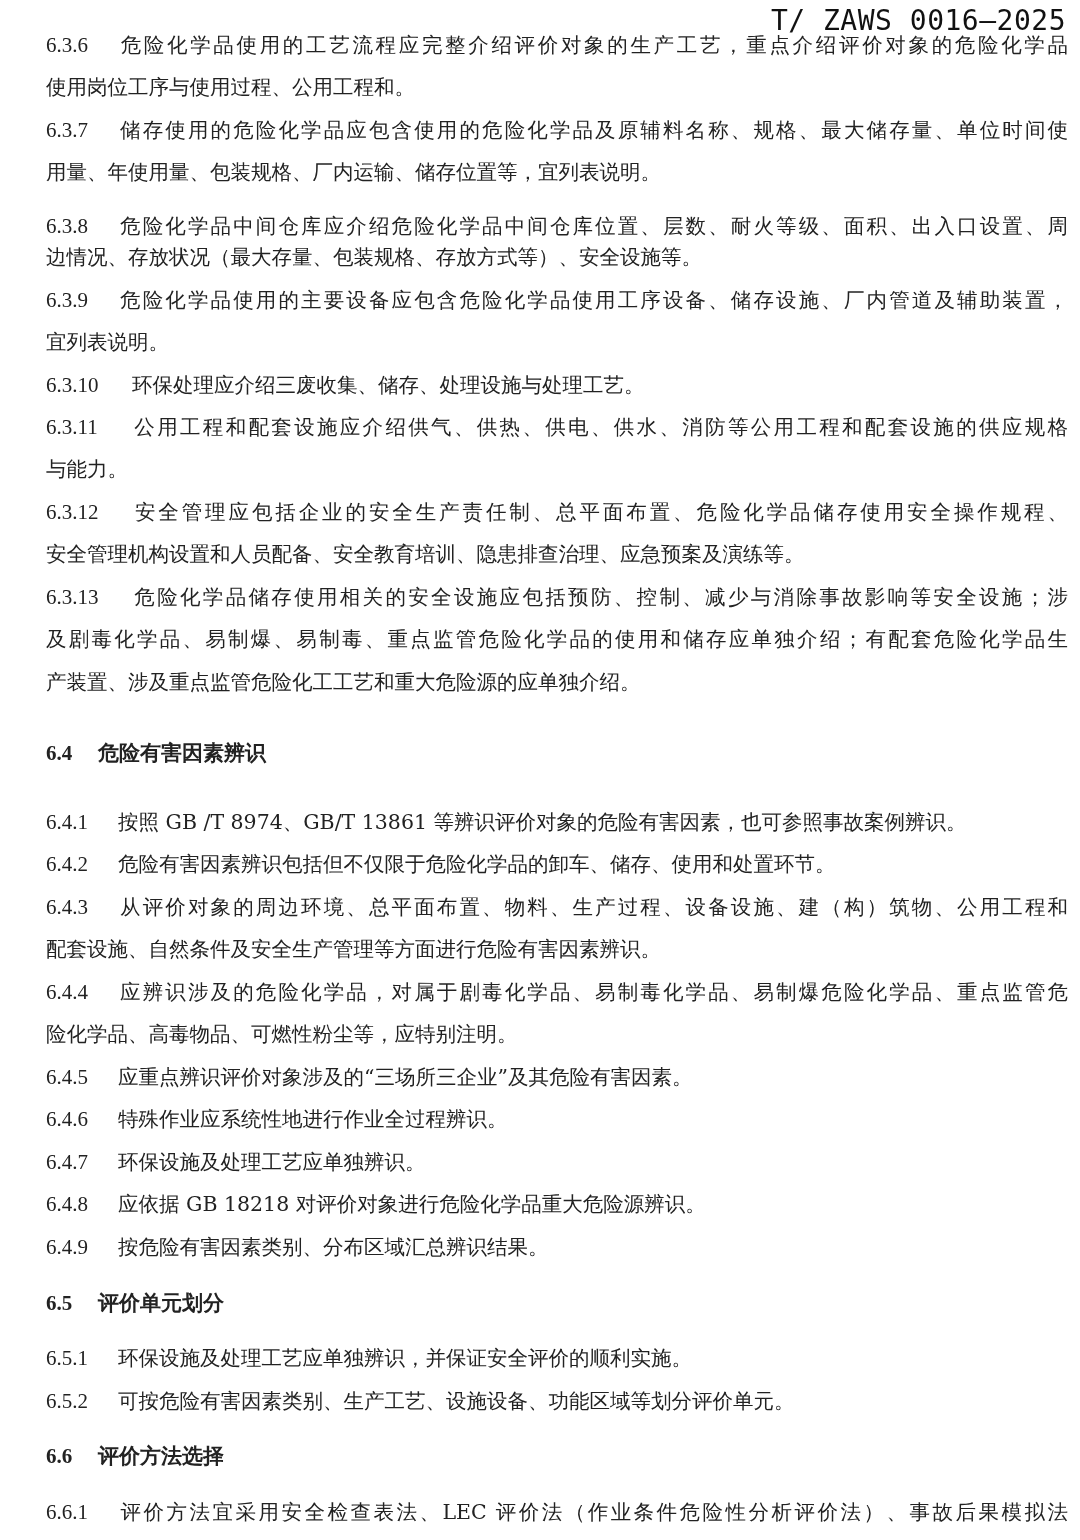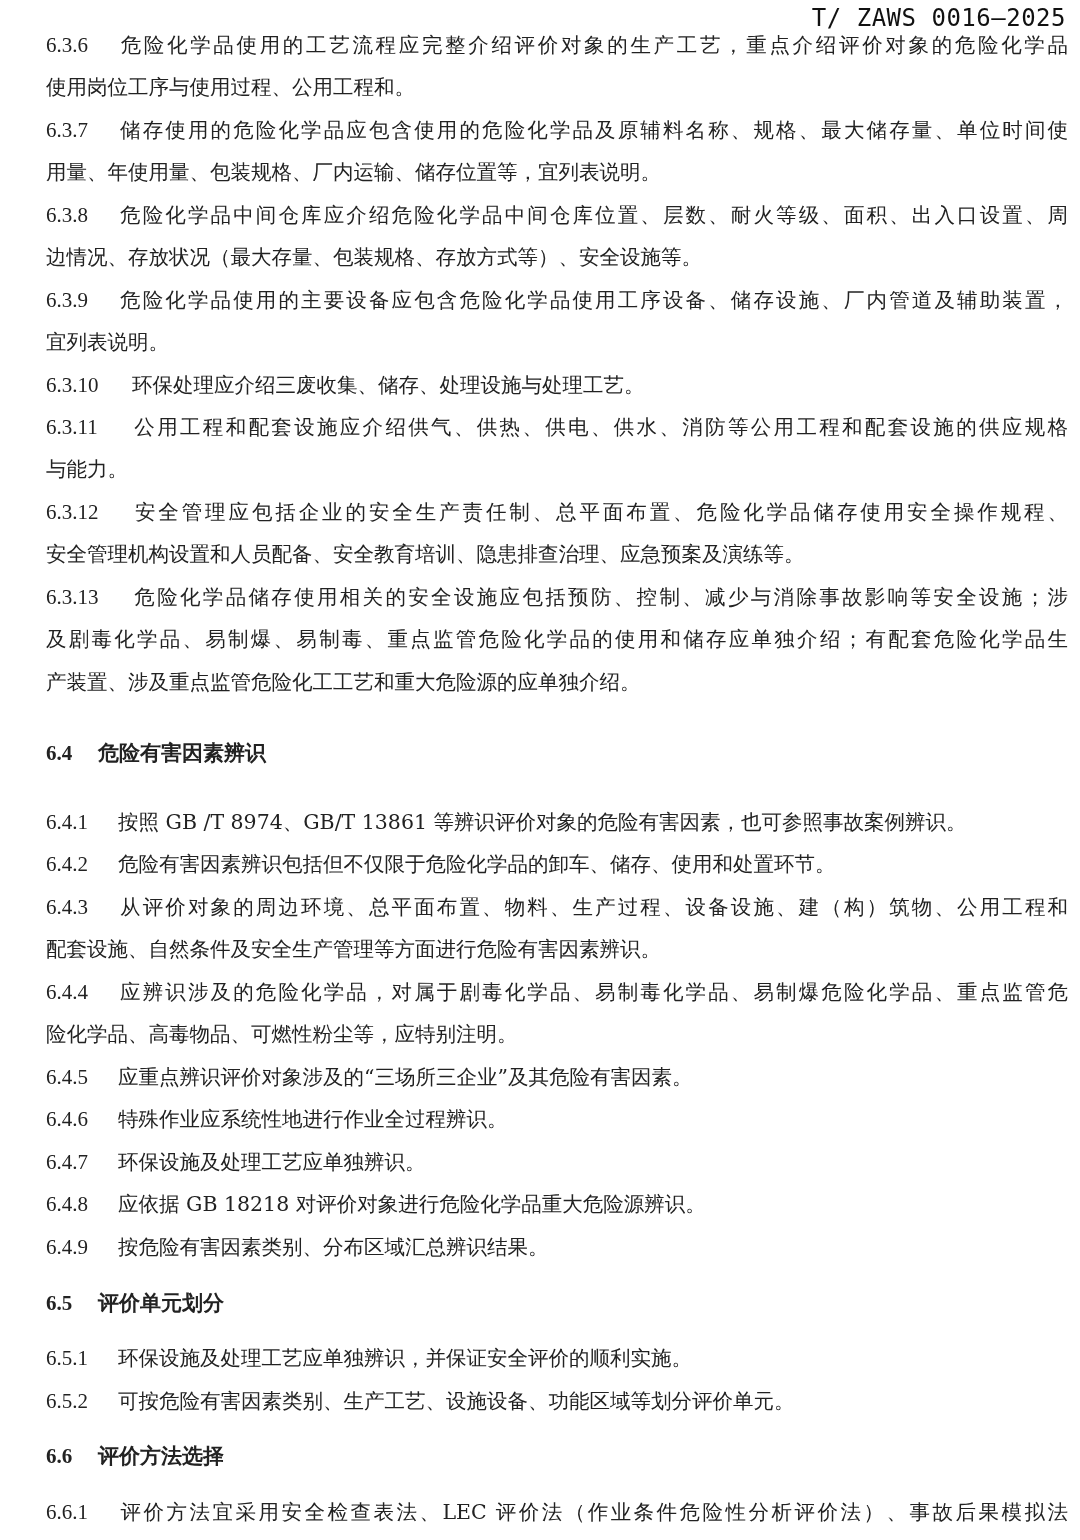--- a/index.html
+++ b/index.html
@@ -4,21 +4,21 @@
   <style>
     html, body { margin: 0; padding: 0; background: #ffffff; }
     body {
       width: 1080px; height: 1540px; position: relative; overflow: hidden;
       font-family: "DejaVu Serif", "Liberation Serif", serif;
       color: #222222;
     }
     .header-code {
       position: absolute; top: 4px; right: 14px;
       font-family: "DejaVu Sans Mono", "Liberation Mono", monospace;
-      font-size: 24px; color: #111111; letter-spacing: 0.5px;
+      font-size: 28px; color: #111111; letter-spacing: 0.5px;
     }
     .line {
       position: absolute; left: 46px; width: 1022px;
       font-size: 20.5px; line-height: 28px; white-space: nowrap;
       text-align: justify; text-align-last: justify;
     }
     .line.last { text-align-last: left; }
     .num {
       display: inline-block;
       font-family: "Liberation Serif", serif;
@@ -42,21 +42,21 @@
 <body>
 
 <div class="header-code">T/ ZAWS 0016—2025</div>
 
 <div class="line" style="top:31px"><span class="num w4">6.3.6</span><span>危险化学品使用的工艺流程应完整介绍评价对象的生产工艺，重点介绍评价对象的危险化学品</span></div>
 <div class="line last" style="top:73px">使用岗位工序与使用过程、公用工程和。</div>
 
 <div class="line" style="top:116px"><span class="num w4">6.3.7</span><span>储存使用的危险化学品应包含使用的危险化学品及原辅料名称、规格、最大储存量、单位时间使</span></div>
 <div class="line last" style="top:158px">用量、年使用量、包装规格、厂内运输、储存位置等，宜列表说明。</div>
 
-<div class="line" style="top:201px"><span class="num w4">6.3.8</span><span>危险化学品中间仓库应介绍危险化学品中间仓库位置、层数、耐火等级、面积、出入口设置、周</span></div>
+<div class="line" style="top:212px"><span class="num w4">6.3.8</span><span>危险化学品中间仓库应介绍危险化学品中间仓库位置、层数、耐火等级、面积、出入口设置、周</span></div>
 <div class="line last" style="top:243px">边情况、存放状况（最大存量、包装规格、存放方式等）、安全设施等。</div>
 
 <div class="line" style="top:286px"><span class="num w4">6.3.9</span><span>危险化学品使用的主要设备应包含危险化学品使用工序设备、储存设施、厂内管道及辅助装置，</span></div>
 <div class="line last" style="top:328px">宜列表说明。</div>
 
 <div class="line last" style="top:371px"><span class="num w5">6.3.10</span><span>环保处理应介绍三废收集、储存、处理设施与处理工艺。</span></div>
 
 <div class="line" style="top:413px"><span class="num w5">6.3.11</span><span>公用工程和配套设施应介绍供气、供热、供电、供水、消防等公用工程和配套设施的供应规格</span></div>
 <div class="line last" style="top:455px">与能力。</div>
 

